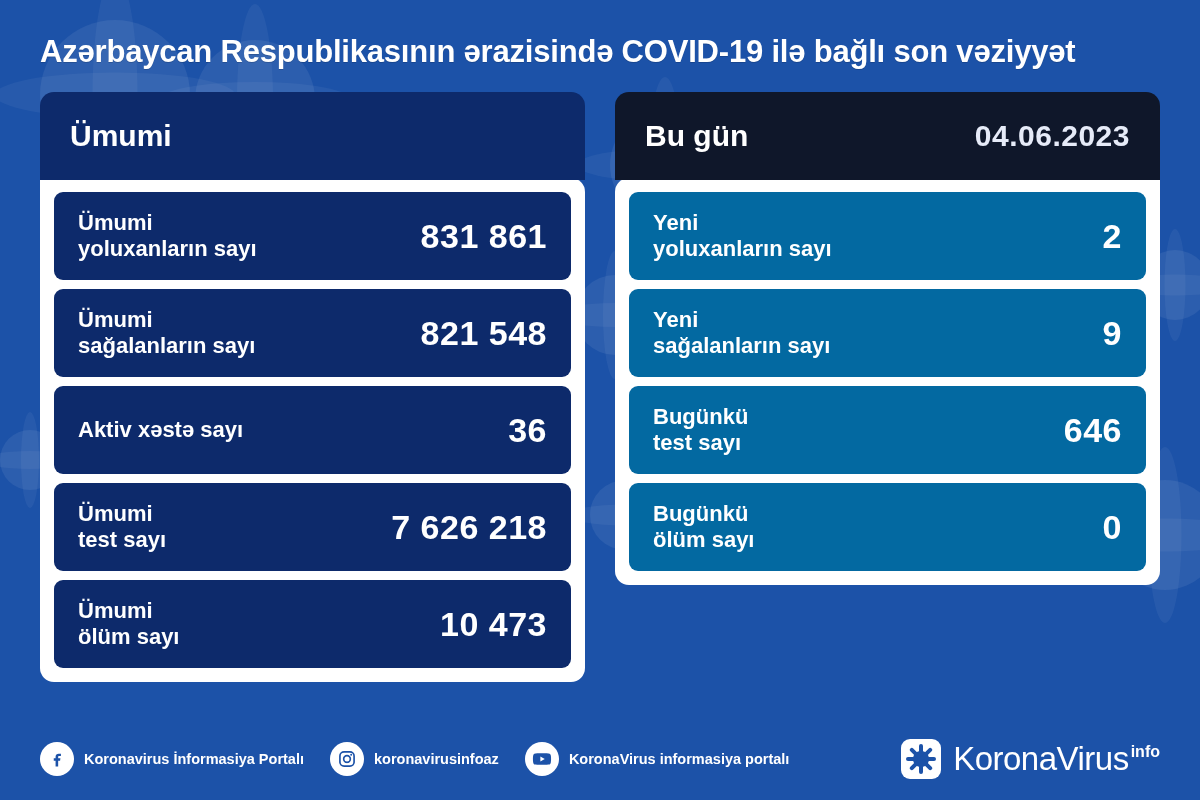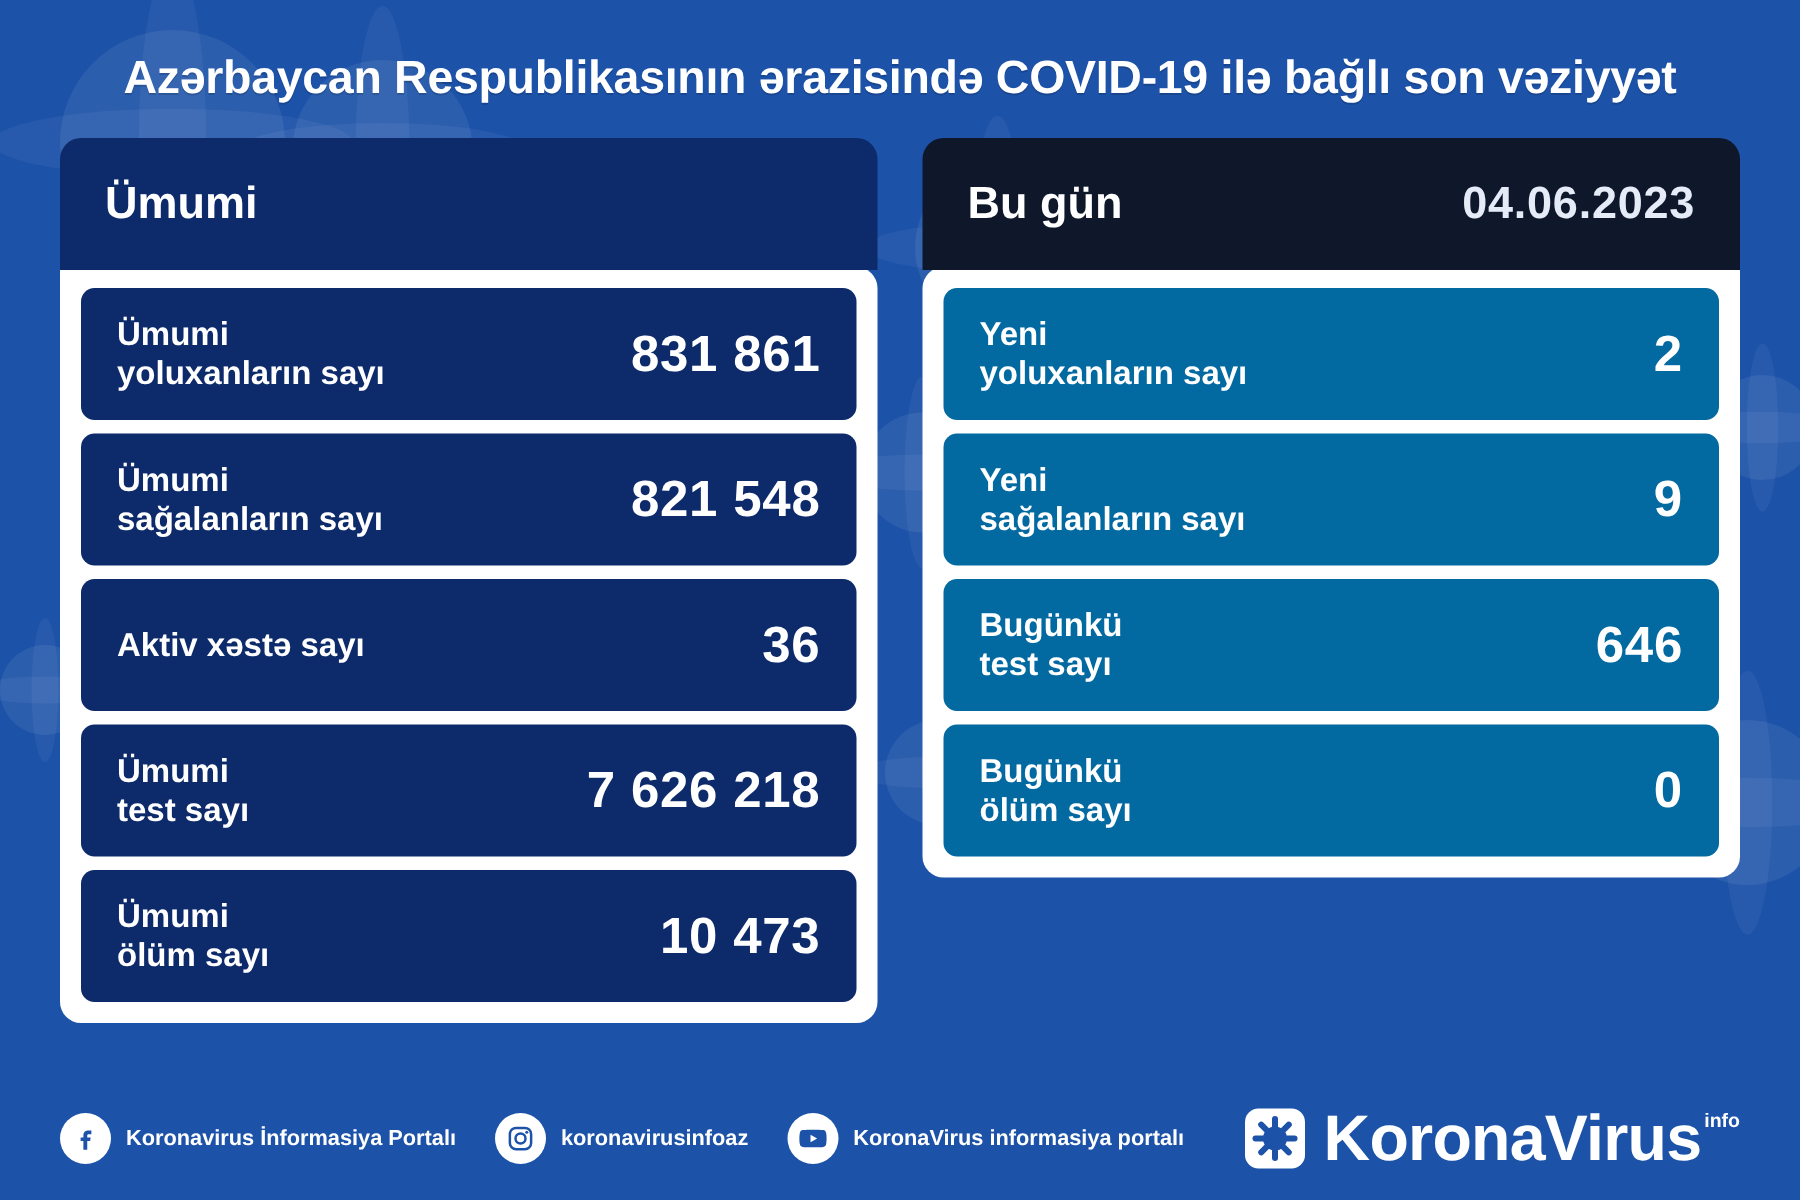--- a/index.html
+++ b/index.html
@@ -53,21 +53,20 @@
   }
 
   .headline {
     color: #ffffff;
     font-size: 31px;
     font-weight: bold;
     letter-spacing: -0.2px;
     white-space: nowrap;
     margin-bottom: 22px;
     text-shadow: 0 1px 0 rgba(0,0,0,0.15);
-    text-align: center;
   }
 
   .columns {
     display: flex;
     gap: 30px;
     align-items: flex-start;
   }
 
   .col { width: 545px; }
 
@@ -195,27 +194,27 @@
   .brand-mark .spike {
     position: absolute;
     left: 50%; top: 50%;
     width: 30px; height: 4px;
     background: #1c52a8;
     border-radius: 2px;
     transform-origin: 50% 50%;
   }
   .brand-name {
     color: #ffffff;
-    font-size: 43px;
-    font-weight: bold;
+    font-size: 33px;
+    font-weight: normal;
     letter-spacing: -0.5px;
   }
   .brand-suffix {
     color: #ffffff;
-    font-size: 13px;
+    font-size: 16px;
     font-weight: bold;
     align-self: flex-start;
     margin-top: 4px;
     margin-left: 2px;
   }
 
   svg { display: block; }
 </style>
 </head>
 <body>

